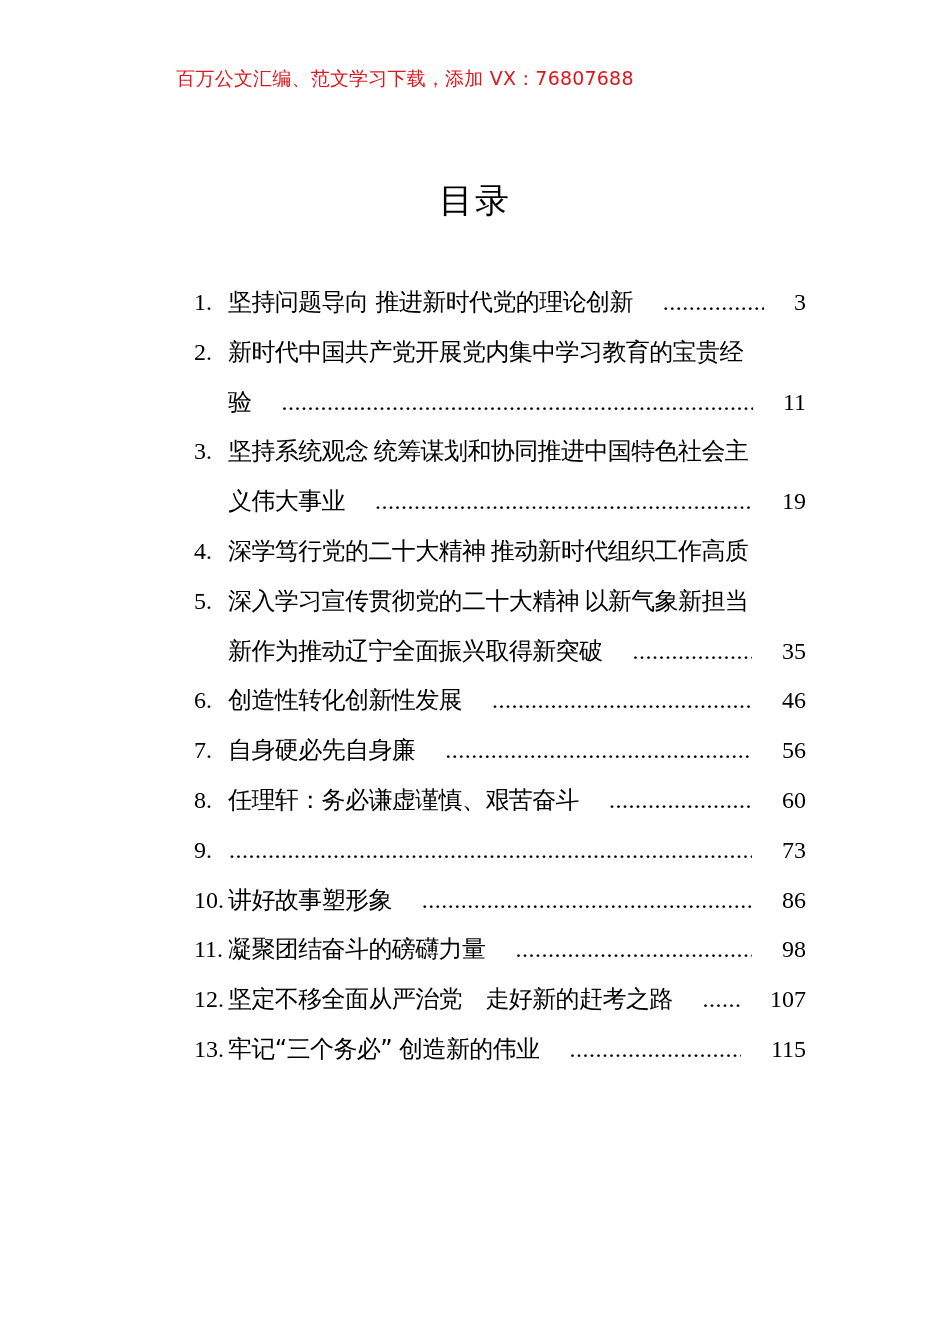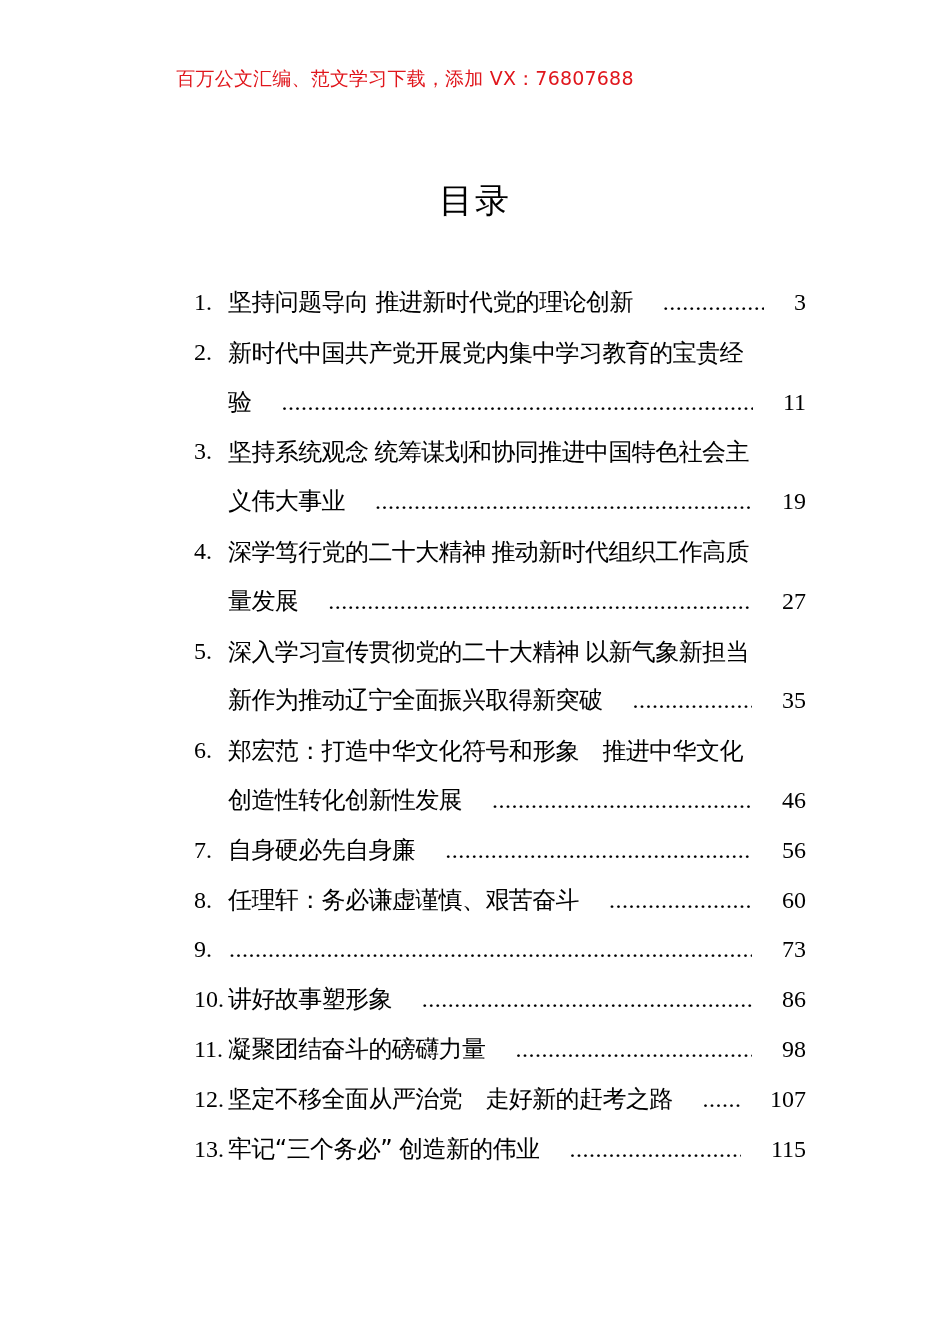--- a/index.html
+++ b/index.html
@@ -81,21 +81,21 @@
     .toc-leader::before {
       content: "............................................................................................................................................................................";
     }
     .toc-page {
       flex: 0 0 auto;
       font-family: "Liberation Serif", serif;
       font-size: 24px;
     }
     .toc-first {
       white-space: nowrap;
-      font-family: Liberation Sans, sans-serif;
+      font-family: Liberation Serif, serif;
       letter-spacing: -0.6px;
     }
   </style>
 </head>
 <body>
 
 <div class="header-note">百万公文汇编、范文学习下载，添加 VX：76807688</div>
 
 <h1 class="doc-title" style="margin:0;font-weight:normal;">目录</h1>
 
@@ -133,44 +133,38 @@
         <span class="toc-leader"></span>
         <span class="toc-page">19</span>
       </div>
     </div>
   </li>
 
   <li class="toc-entry">
     <span class="toc-num">4.</span>
     <div class="toc-body">
       <div class="toc-first">深学笃行党的二十大精神 推动新时代组织工作高质</div>
-      <div class="toc-line">
-        <span class="toc-text">量发展</span>
-        <span class="toc-leader"></span>
-        <span class="toc-page">27</span>
-      </div>
     </div>
   </li>
 
   <li class="toc-entry">
     <span class="toc-num">5.</span>
     <div class="toc-body">
       <div class="toc-first">深入学习宣传贯彻党的二十大精神 以新气象新担当</div>
       <div class="toc-line">
         <span class="toc-text">新作为推动辽宁全面振兴取得新突破</span>
         <span class="toc-leader"></span>
         <span class="toc-page">35</span>
       </div>
     </div>
   </li>
 
   <li class="toc-entry">
     <span class="toc-num">6.</span>
     <div class="toc-body">
-      <div class="toc-first">郑宏范：打造中华文化符号和形象　推进中华文化</div>
       <div class="toc-line">
         <span class="toc-text">创造性转化创新性发展</span>
         <span class="toc-leader"></span>
         <span class="toc-page">46</span>
       </div>
     </div>
   </li>
 
   <li class="toc-entry">
     <span class="toc-num">7.</span>

